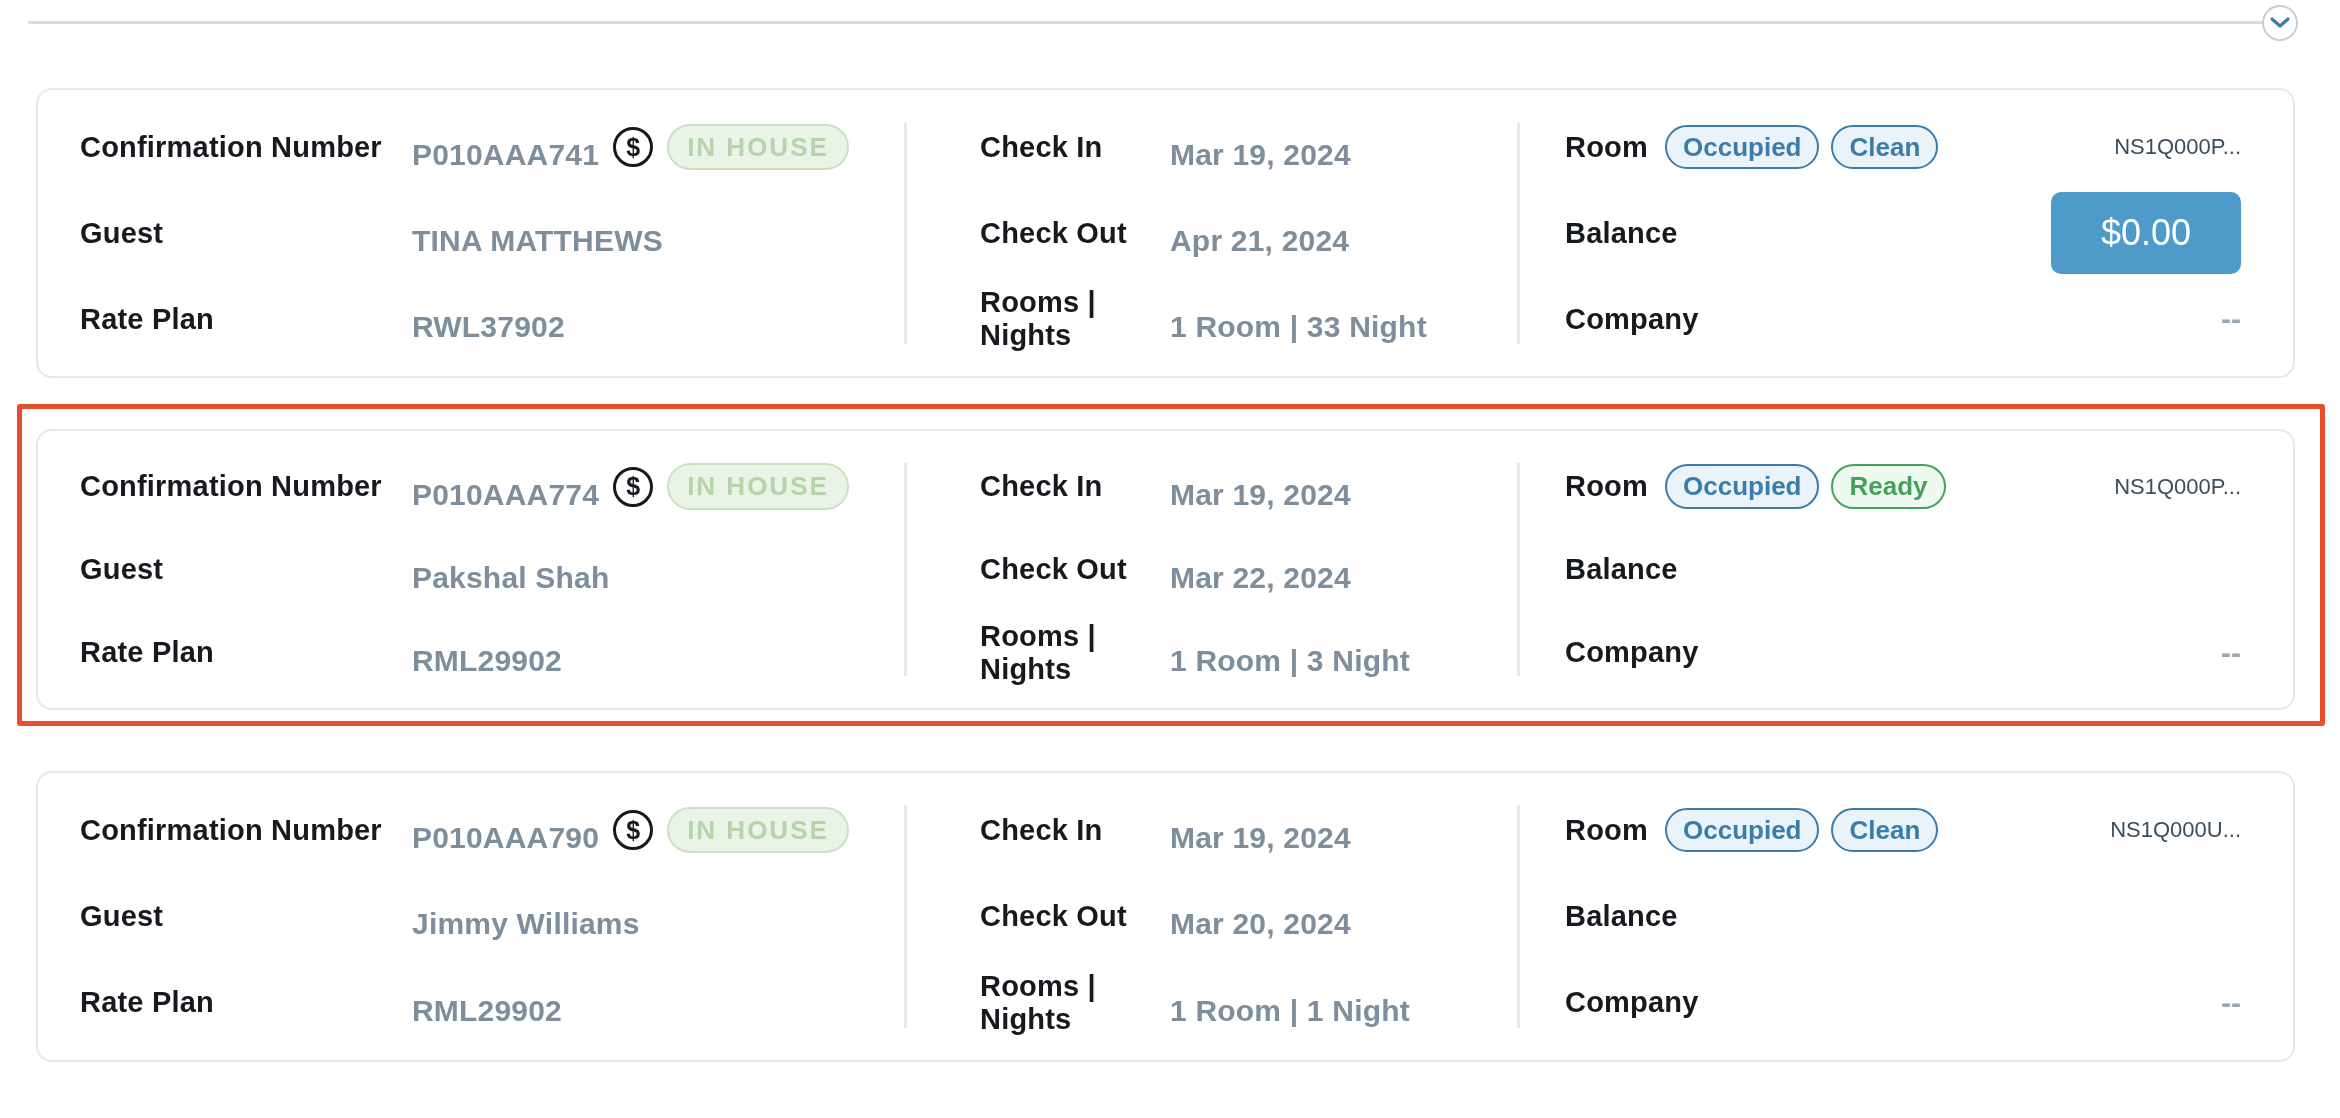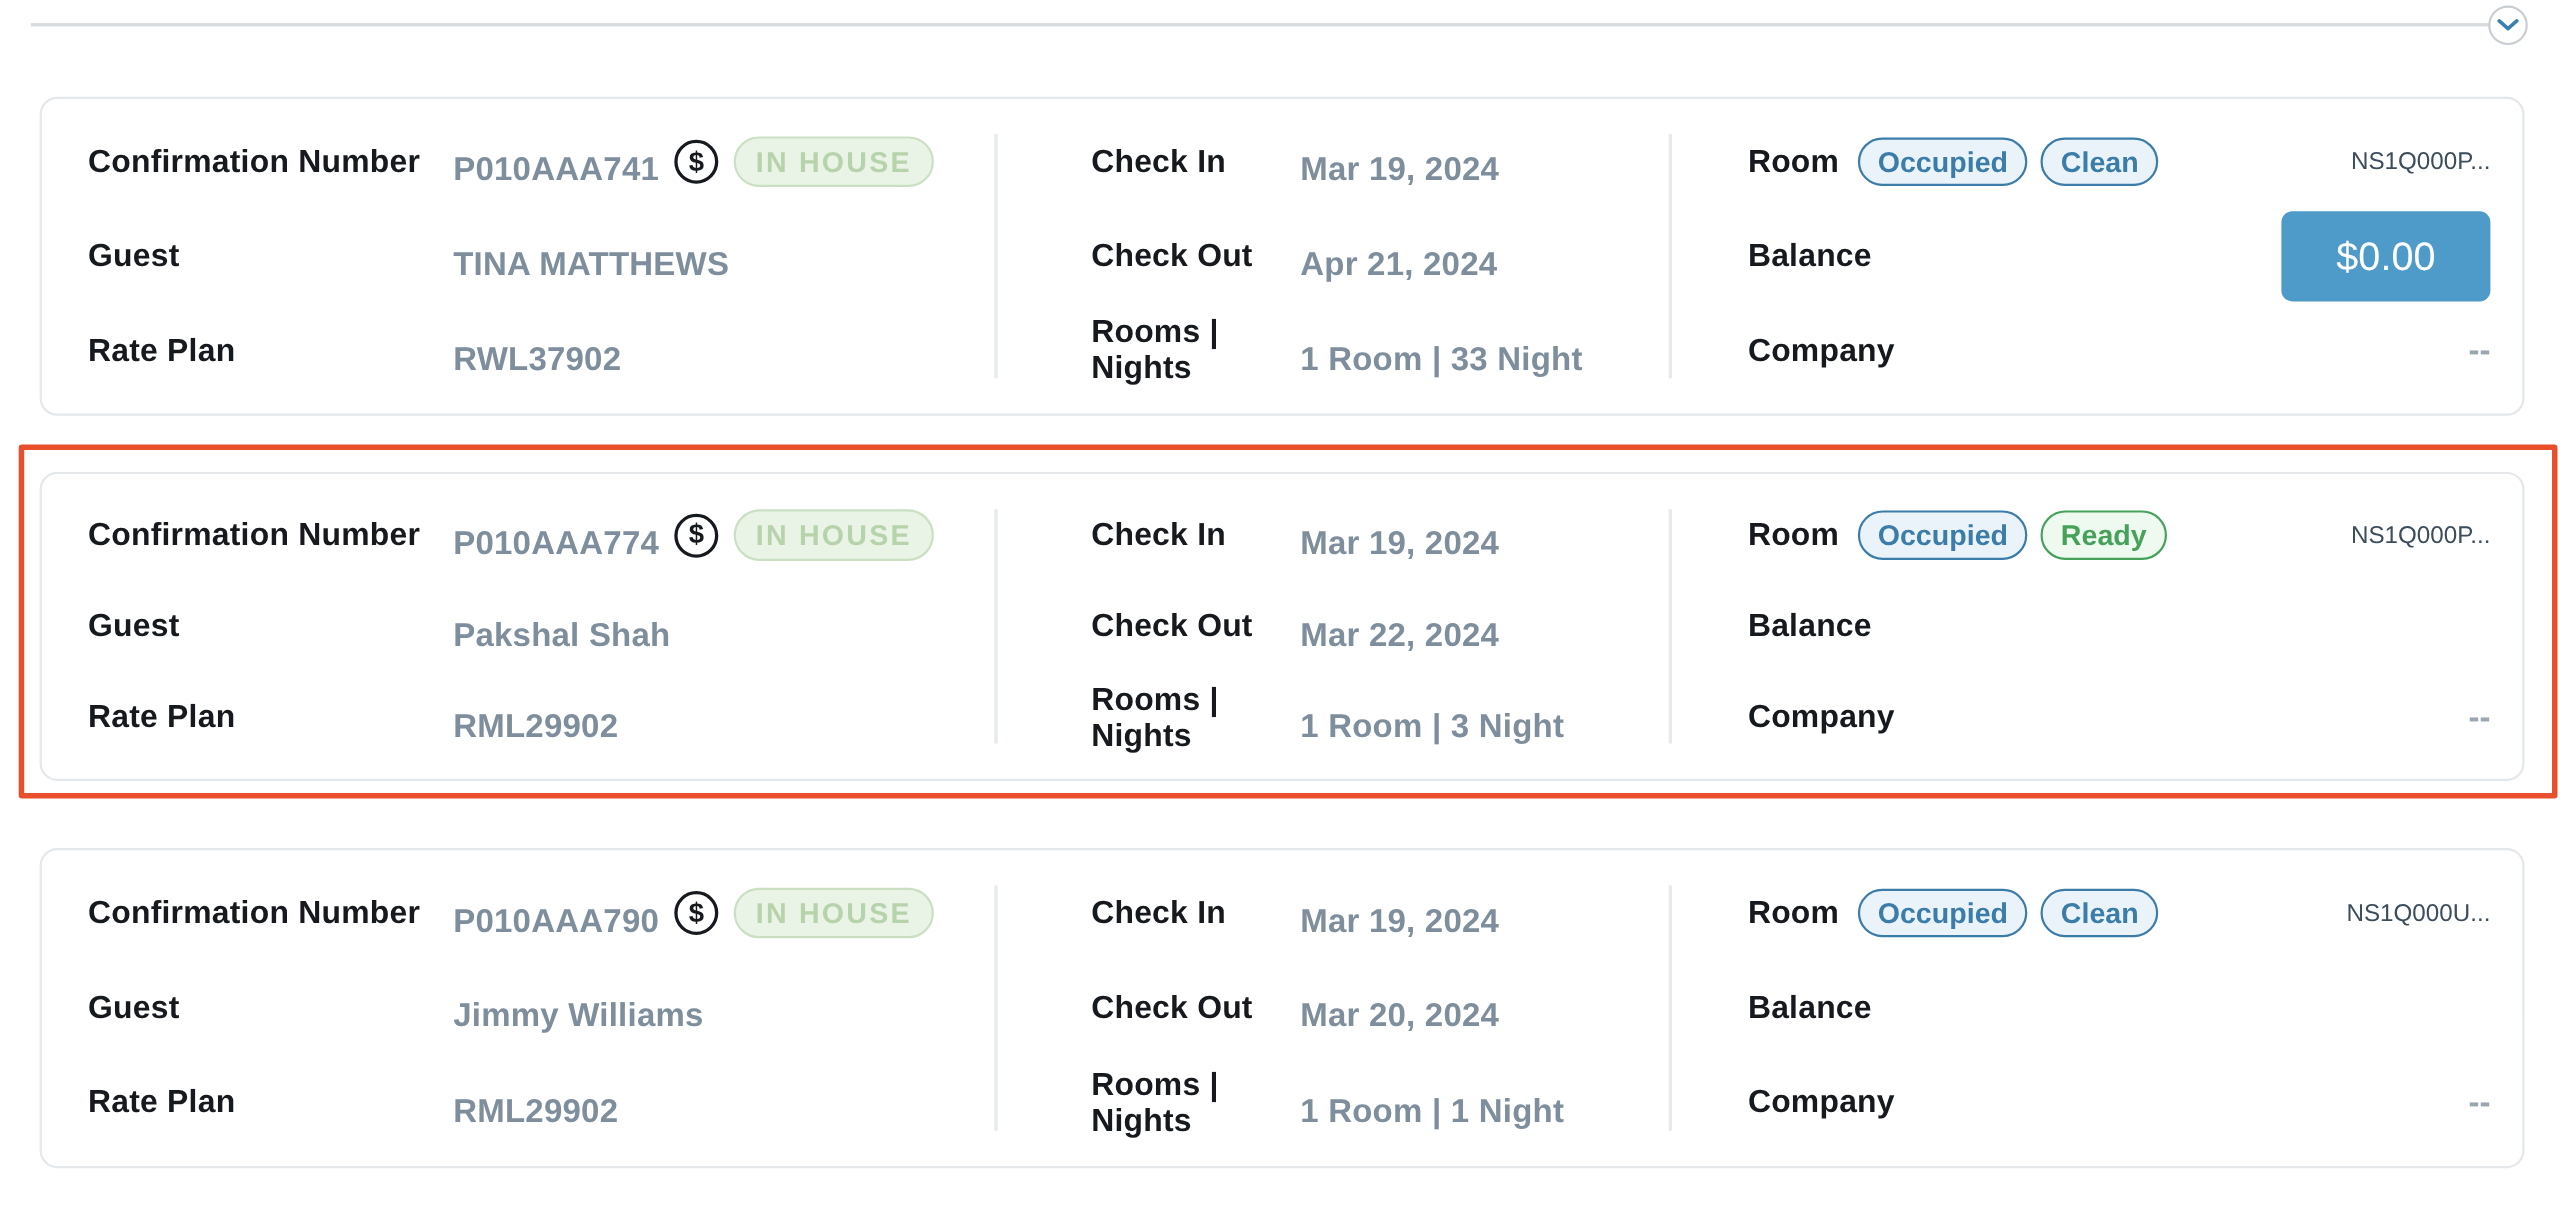--- a/index.html
+++ b/index.html
@@ -23,26 +23,26 @@
   .card-1{top:88px;height:290px;}
   .card-2{top:429px;height:281px;}
   .card-3{top:771px;height:291px;}
   .highlight{
     position:absolute;left:17px;top:404px;width:2308px;height:322px;
     border:5px solid var(--highlight-orange,#e8502b);border-radius:3px;pointer-events:none;
   }
   .vdiv{position:absolute;top:32px;bottom:32px;width:3px;background:var(--divider,#e7eaeb);}
   .vdiv.d1{left:866px;}
   .vdiv.d2{left:1479px;}
-  .cols{display:grid;grid-template-columns:866px 613px 1fr;height:100%;gap:12px;}
+  .cols{display:grid;grid-template-columns:866px 613px 1fr;height:100%;}
   .col{display:flex;flex-direction:column;padding:14px 0;}
   .row{flex:1;display:flex;align-items:center;}
   .col-left .row{padding-left:42px;}
   .col-mid .row{padding-left:56px;}
-  .col-right .row{padding-left:48px;padding-right:29px;}
+  .col-right .row{padding-left:48px;padding-right:52px;}
   .f-label{font-weight:700;font-size:29px;color:var(--label,#16191d);letter-spacing:.2px;}
   .col-left .f-label{width:332px;flex:none;}
   .col-mid .f-label{width:190px;flex:none;margin-left:20px;}
   .col-right .f-label{width:98px;flex:none;}
   .value{color:var(--value-gray,#7e8e9c);font-weight:700;font-size:30px;letter-spacing:.2px;margin-top:16px;}
   .conf-wrap{display:flex;align-items:center;gap:14px;}
   .dollar-icon{
     width:40px;height:40px;border:3px solid var(--label,#16191d);border-radius:50%;
     display:flex;align-items:center;justify-content:center;
     font-size:25px;font-weight:700;color:var(--label,#16191d);cursor:pointer;flex:none;

